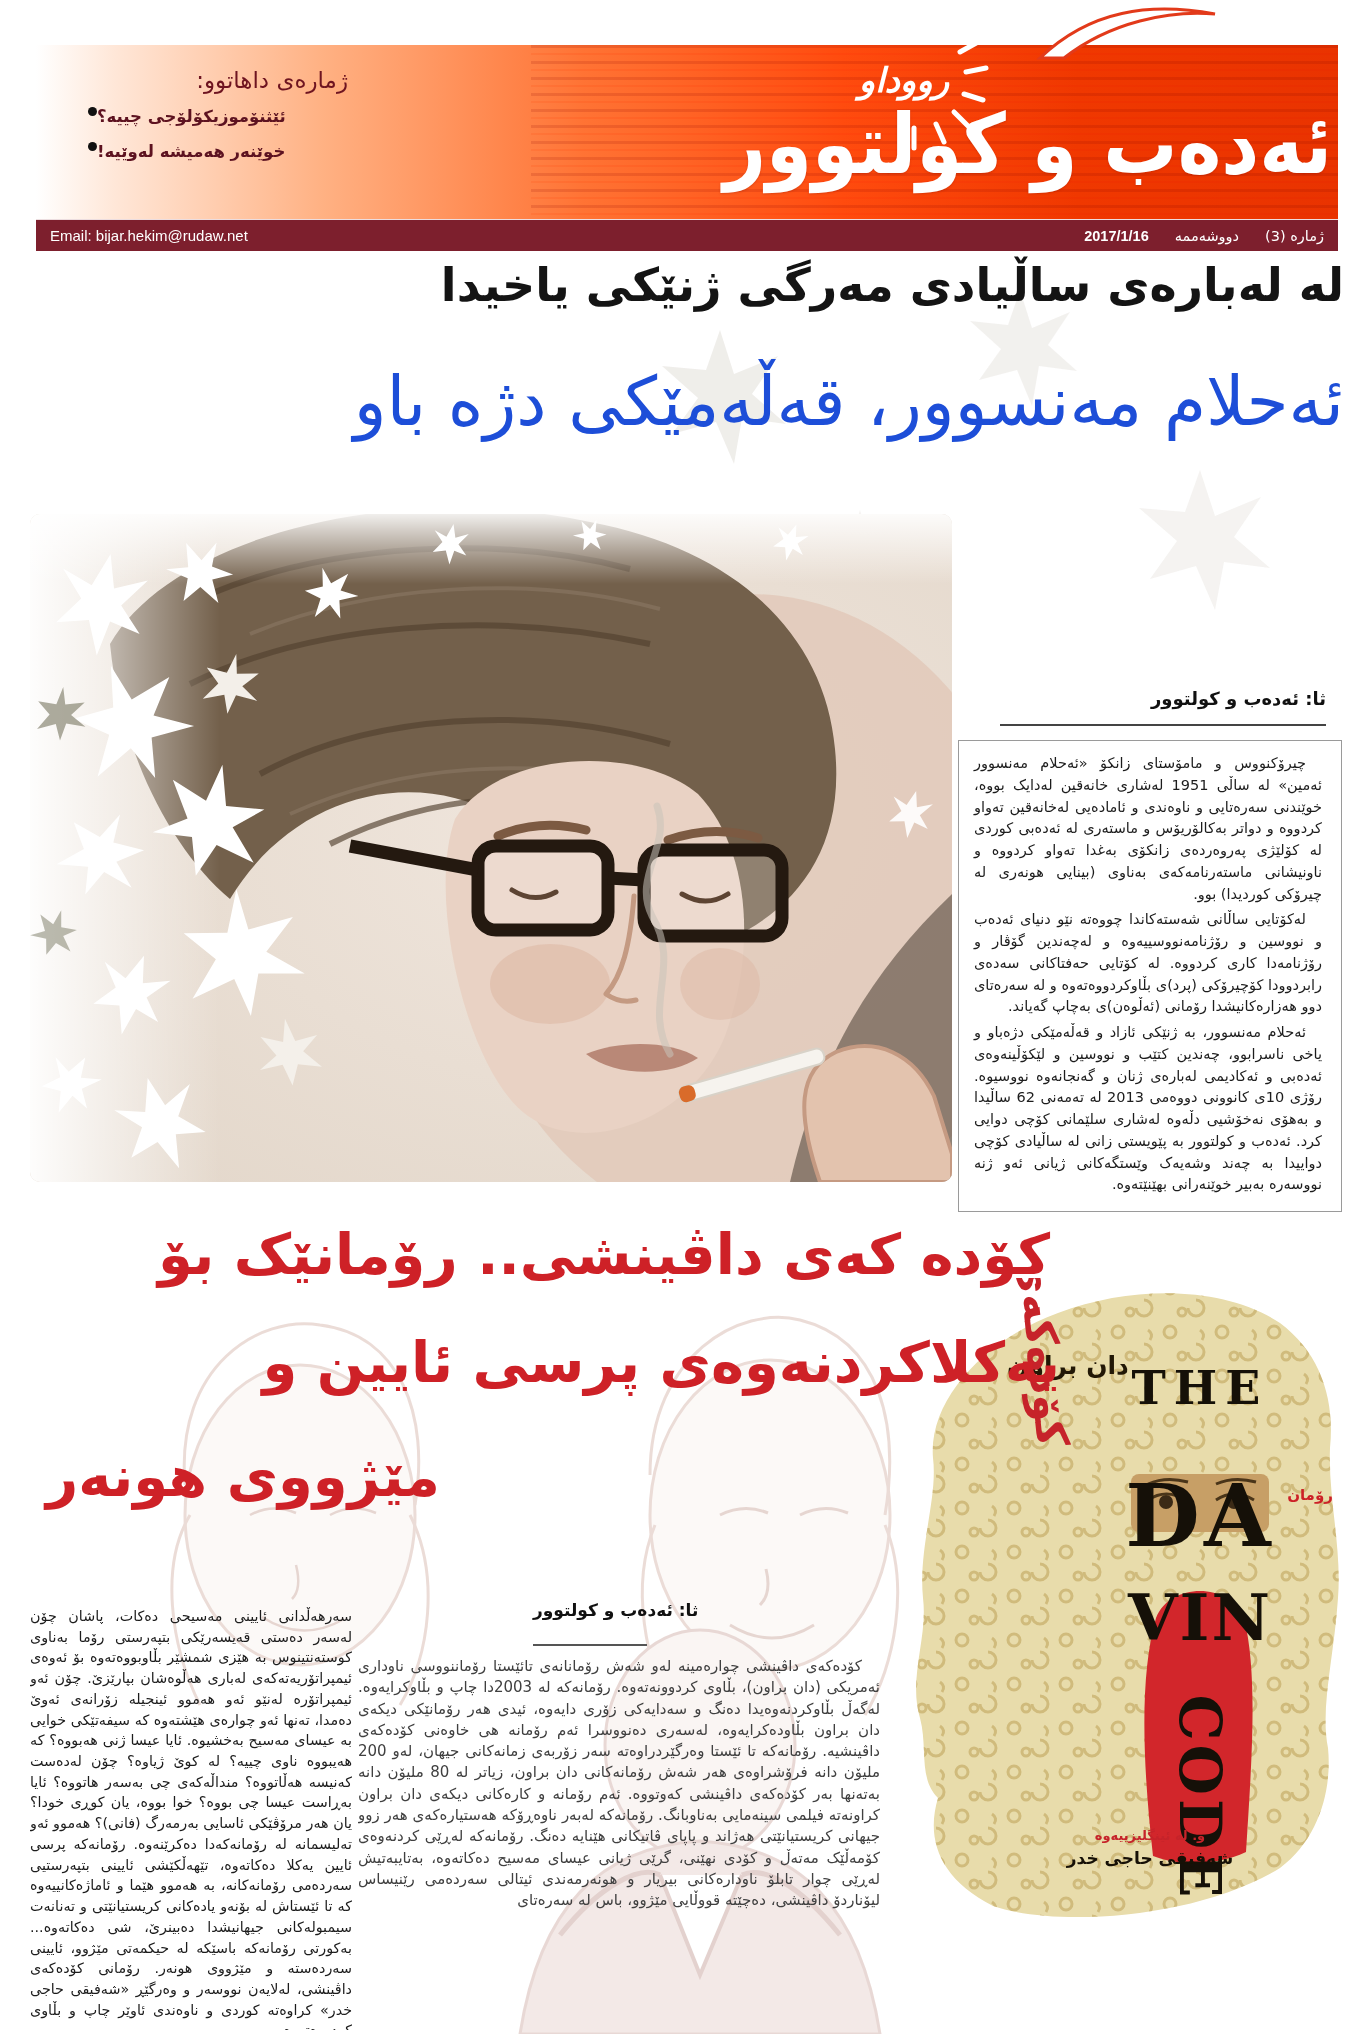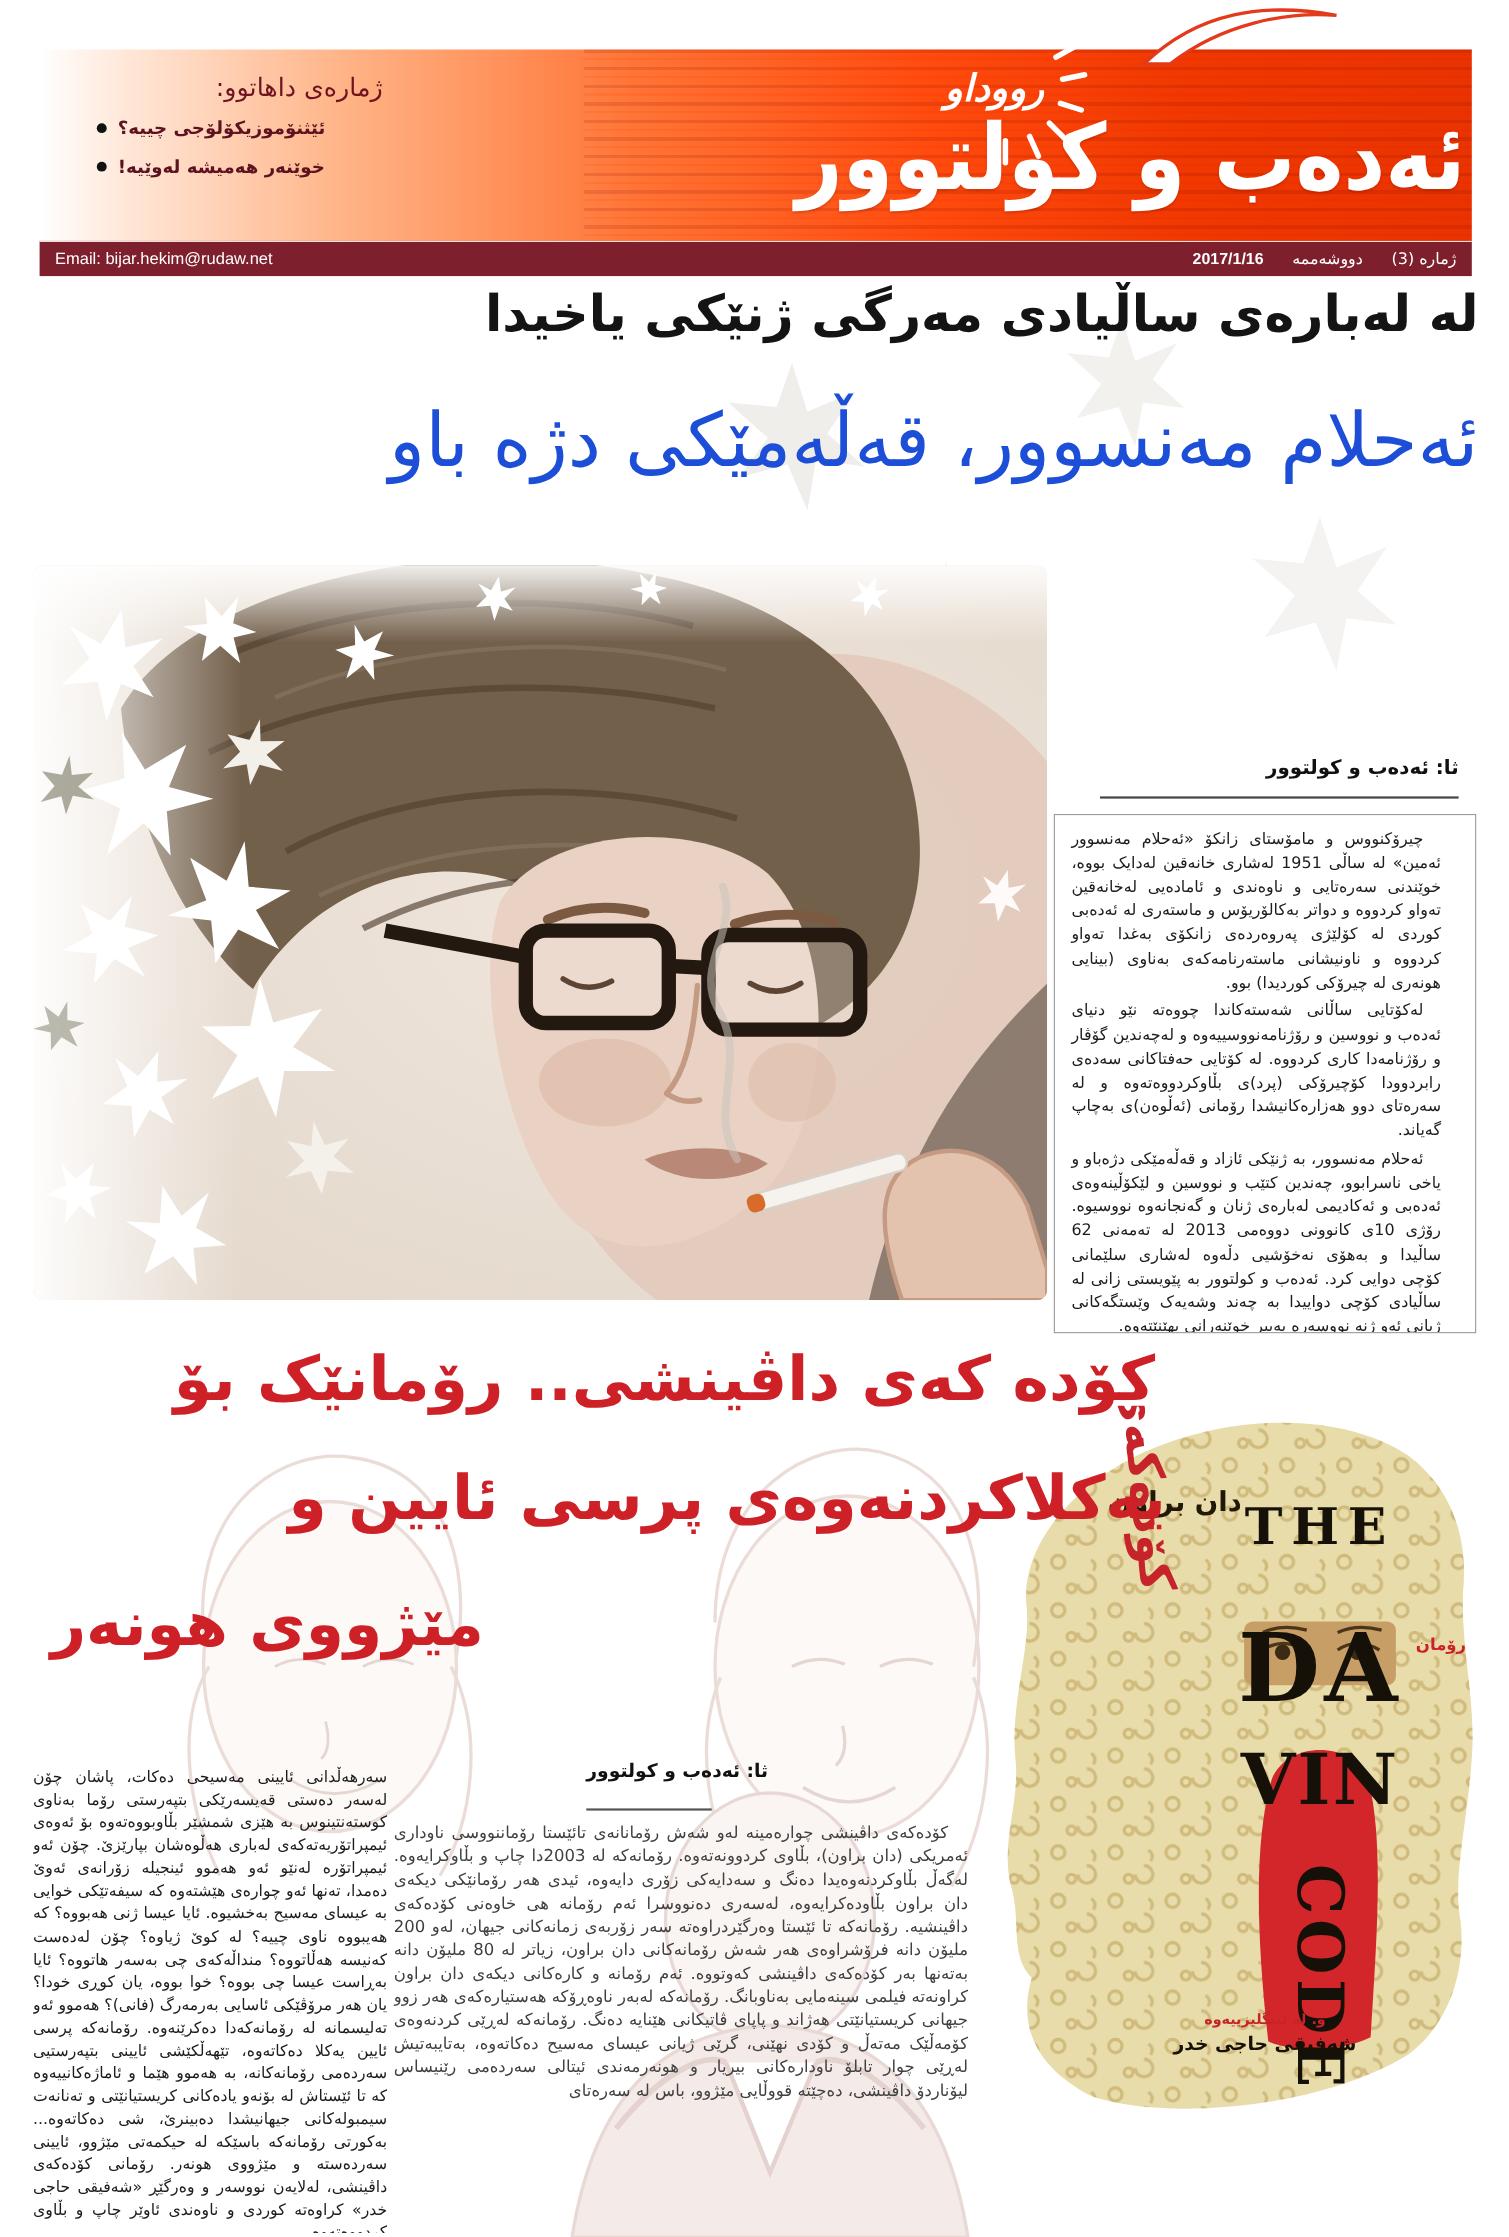--- a/index.html
+++ b/index.html
@@ -13,21 +13,21 @@
     position:absolute;left:36px;right:34px;top:45px;height:174px;
     background:linear-gradient(90deg,#ffffff 0%,#ffe7d8 6%,#ffb183 22%,#ff7334 42%,#ff4b0e 62%,#f03800 80%,#e93300 100%);
   }
   .banner .streaks{
     position:absolute;right:0;top:0;width:62%;height:100%;
     background:repeating-linear-gradient(180deg,rgba(150,20,0,.16) 0 3px,rgba(255,255,255,0) 3px 8px,rgba(255,150,60,.18) 8px 10px,rgba(255,255,255,0) 10px 16px);
     mix-blend-mode:multiply;
   }
   .upcoming{position:absolute;left:52px;top:22px;width:260px;direction:rtl;text-align:right;color:#6e1420;}
   .upcoming .uhead{font-size:23px;font-weight:normal;margin-bottom:14px;}
-  .upcoming .uitem{display:flex;flex-direction:row-reverse;align-items:center;gap:10px;font-size:16.5px;font-weight:bold;margin-bottom:16px;color:#5d1220;}
+  .upcoming .uitem{display:flex;flex-direction:row-reverse;gap:0;font-size:16.5px;font-weight:bold;margin-bottom:16px;color:#5d1220;}
   .bullet-dot{width:9px;height:9px;border-radius:50%;background:#111;flex:0 0 auto;}
   .masthead-title{
     position:absolute;right:40px;top:96px;z-index:6;direction:rtl;white-space:nowrap;
     font-size:74px;font-weight:bold;color:#ffffff;letter-spacing:1px;
     text-shadow:0 1px 2px rgba(120,20,0,.25);transform:scaleY(1.12);transform-origin:top right;
   }
   .rudaw-logo{position:absolute;left:808px;top:6px;width:190px;height:150px;z-index:7;}
   .flourish{position:absolute;left:1030px;top:0;width:200px;height:60px;z-index:7;}
   
   .emailbar{
@@ -57,21 +57,21 @@
   .byline1{
     position:absolute;right:46px;top:688px;width:340px;z-index:3;direction:rtl;text-align:right;
     font-size:18px;font-weight:bold;color:#111;
   }
   .byline1-rule{position:absolute;right:46px;top:724px;width:326px;border-top:2px solid #444;z-index:3;}
   .article1-box{
     position:absolute;right:30px;top:740px;width:352px;height:446px;z-index:3;box-sizing:content-box;
     border:1px solid #9a9a9a;padding:12px 15px;background:rgba(255,255,255,.65);
     direction:rtl;text-align:justify;font-size:14.5px;line-height:1.5;color:#1c1c1c;overflow:hidden;
   }
-  .article1-box p{margin:0 16px 4px 0;text-indent:16px;}
+  .article1-box p{margin:0 4px 4px 0;text-indent:16px;}
   
   .h2line{
     position:absolute;z-index:3;direction:rtl;white-space:nowrap;
     font-size:56px;font-weight:bold;color:#ce2127;
   }
   .h2l1{right:322px;top:1222px;}
   .h2l2{right:312px;top:1330px;}
   .h2l3{right:932px;top:1444px;}
   
   .sketches{position:absolute;left:0;top:1185px;width:960px;height:849px;z-index:1;}

